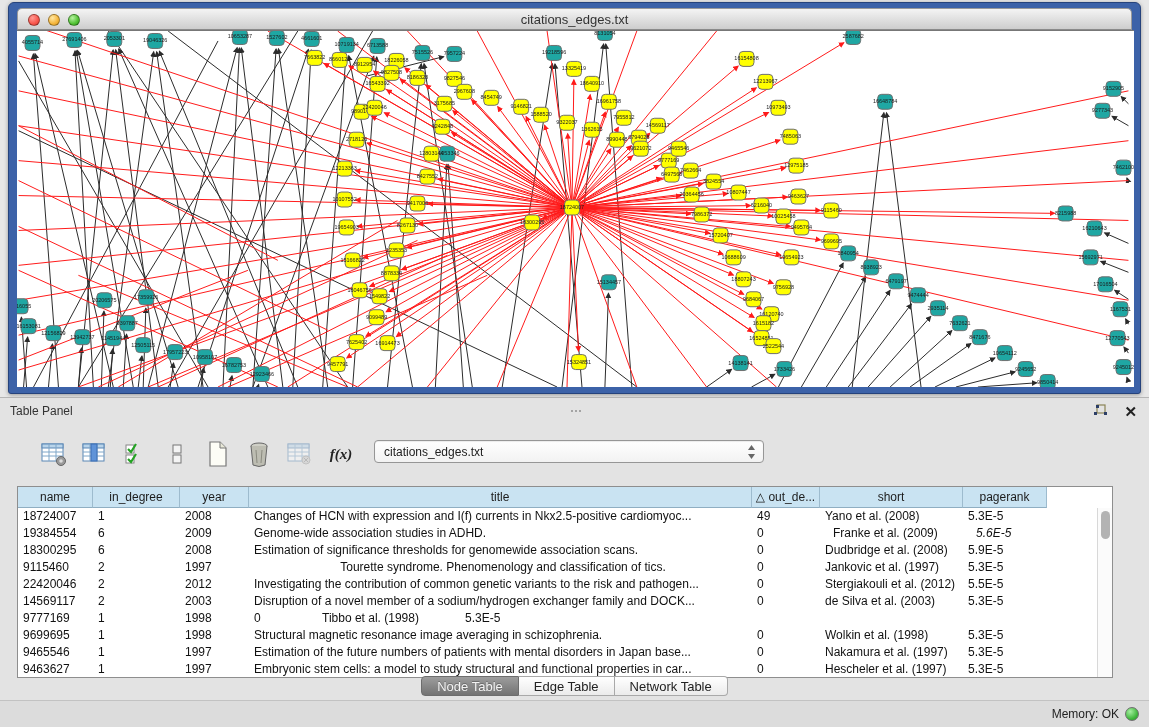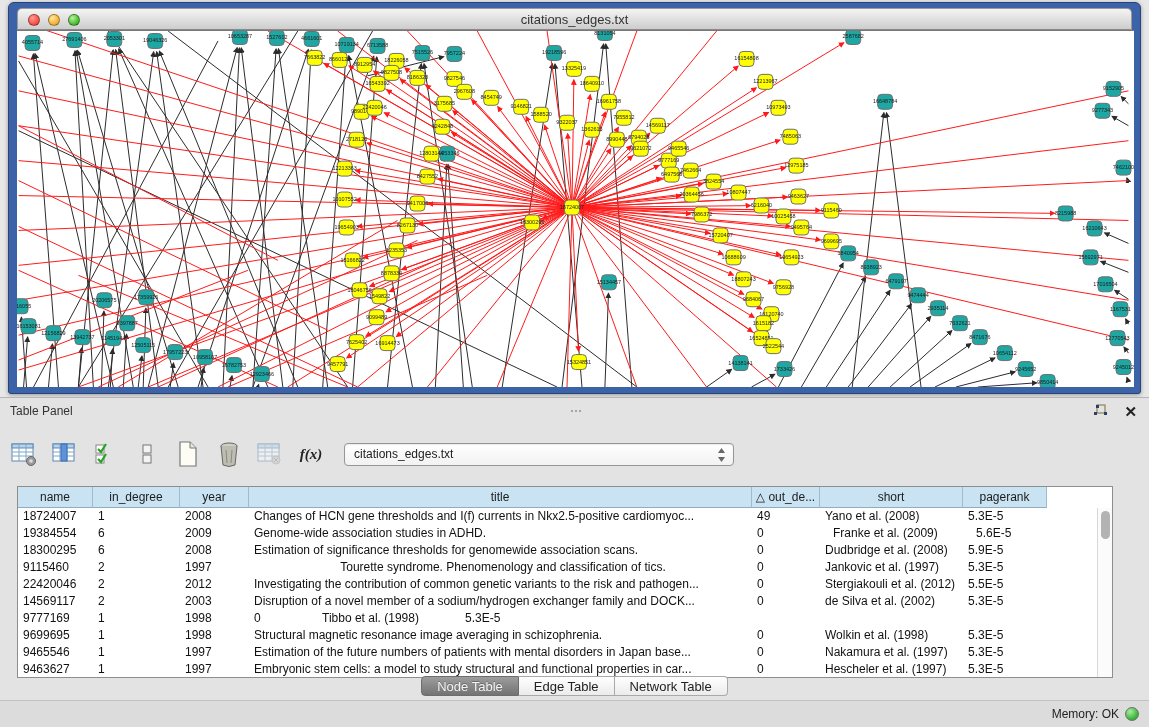--- a/index.html
+++ b/index.html
@@ -25,21 +25,21 @@
   .table-panel { position:absolute; left:0; top:397px; width:1149px; height:303px;
     background:#e3e3e3; border-top:1px solid #b5b5b5; }
   .splitter { position:absolute; left:568px; top:1px; width:16px; height:5px; text-align:center; }
   .splitter i { display:inline-block; width:2px; height:2px; background:#8f8f8f; border-radius:50%; margin:1px; }
   .panel-header { height:26px; display:flex; align-items:center; justify-content:space-between;
     padding:0 12px 0 10px; font-size:12px; color:#333; }
   .ph-icons { display:flex; align-items:center; gap:16px; }
   .ph-btn { cursor:default; display:inline-flex; align-items:center; }
   .ph-x { font-size:15px; font-weight:bold; color:#222; line-height:1; }
 
-  .toolbar { position:absolute; left:10px; top:42px; display:flex; align-items:center; gap:13px; }
+  .toolbar { position:absolute; left:40px; top:42px; display:flex; align-items:flex-start; gap:13px; }
   .tbtn { display:inline-flex; align-items:center; justify-content:center; width:28px; height:28px; }
   .fx { font-family:"Liberation Serif", serif; font-style:italic; font-size:15px; color:#222; font-weight:bold; }
   .dropdown { width:390px; height:23px; background:linear-gradient(#ffffff,#f2f2f2);
     border:1px solid #969696; border-radius:4px; display:flex; align-items:center;
     font-size:12px; color:#222; padding-left:9px; position:relative; margin-left:6px;
     box-shadow:inset 0 1px 1px rgba(0,0,0,.08); }
   .dd-arrows { position:absolute; right:7px; top:3px; }
 
   .table-wrap { position:absolute; left:17px; top:88px; width:1096px; height:192px;
     background:#ffffff; border:1px solid #8e8e8e; overflow:hidden; }
@@ -894,33 +894,33 @@
         <div class="th" style="width: 503px;">title</div>
         <div class="th" style="width: 68px;">△ out_de...</div>
         <div class="th" style="width: 143px;">short</div>
         <div class="th" style="width: 84px;">pagerank</div>
       </div>
     <div id="tbody">
         <div class="tr">
           <div class="td" style="width: 75px;">18724007</div>
           <div class="td" style="width: 87px;">1</div>
           <div class="td" style="width: 69px;">2008</div>
-          <div class="td" style="width: 503px;">Changes of HCN gene thresholds and I(f) currents in Nkx2.5-positive cardiomyoc...</div>
+          <div class="td" style="width: 503px;">Changes of HCN with expression and I(f) currents in Nkx2.5-positive cardiomyoc...</div>
           <div class="td" style="width: 68px;">49</div>
           <div class="td" style="width: 143px;">Yano et al. (2008)</div>
           <div class="td" style="width: 84px;">5.3E-5</div>
         </div>
         <div class="tr">
           <div class="td" style="width: 75px;">19384554</div>
           <div class="td" style="width: 87px;">6</div>
           <div class="td" style="width: 69px;">2009</div>
           <div class="td" style="width: 503px;">Genome-wide association studies in ADHD.</div>
           <div class="td" style="width: 68px;">0</div>
           <div class="td" style="width: 143px; margin-left: 8px;">Franke et al. (2009)</div>
-          <div class="td" style="width: 84px;">5.6E-5</div>
+          <div class="td" style="width: 84px; font-style: italic;">5.6E-5</div>
         </div>
         <div class="tr">
           <div class="td" style="width: 75px;">18300295</div>
           <div class="td" style="width: 87px;">6</div>
           <div class="td" style="width: 69px;">2008</div>
           <div class="td" style="width: 503px;">Estimation of significance thresholds for genomewide association scans.</div>
           <div class="td" style="width: 68px;">0</div>
           <div class="td" style="width: 143px;">Dudbridge et al. (2008)</div>
           <div class="td" style="width: 84px;">5.9E-5</div>
         </div>
@@ -941,21 +941,21 @@
           <div class="td" style="width: 68px;">0</div>
           <div class="td" style="width: 143px;">Stergiakouli et al. (2012)</div>
           <div class="td" style="width: 84px;">5.5E-5</div>
         </div>
         <div class="tr">
           <div class="td" style="width: 75px;">14569117</div>
           <div class="td" style="width: 87px;">2</div>
           <div class="td" style="width: 69px;">2003</div>
           <div class="td" style="width: 503px;">Disruption of a novel member of a sodium/hydrogen exchanger family and DOCK...</div>
           <div class="td" style="width: 68px;">0</div>
-          <div class="td" style="width: 143px;">de Silva et al. (2002)</div>
+          <div class="td" style="width: 143px;">de Silva et al. (2003)</div>
           <div class="td" style="width: 84px;">5.3E-5</div>
         </div>
         <div class="tr">
           <div class="td" style="width: 75px;">9777169</div>
           <div class="td" style="width: 87px;">1</div>
           <div class="td" style="width: 69px;">1998</div>
           <div class="td" style="width: 68px;">0</div>
           <div class="td" style="width: 143px;">Tibbo et al. (1998)</div>
           <div class="td" style="width: 84px;">5.3E-5</div>
         </div>

